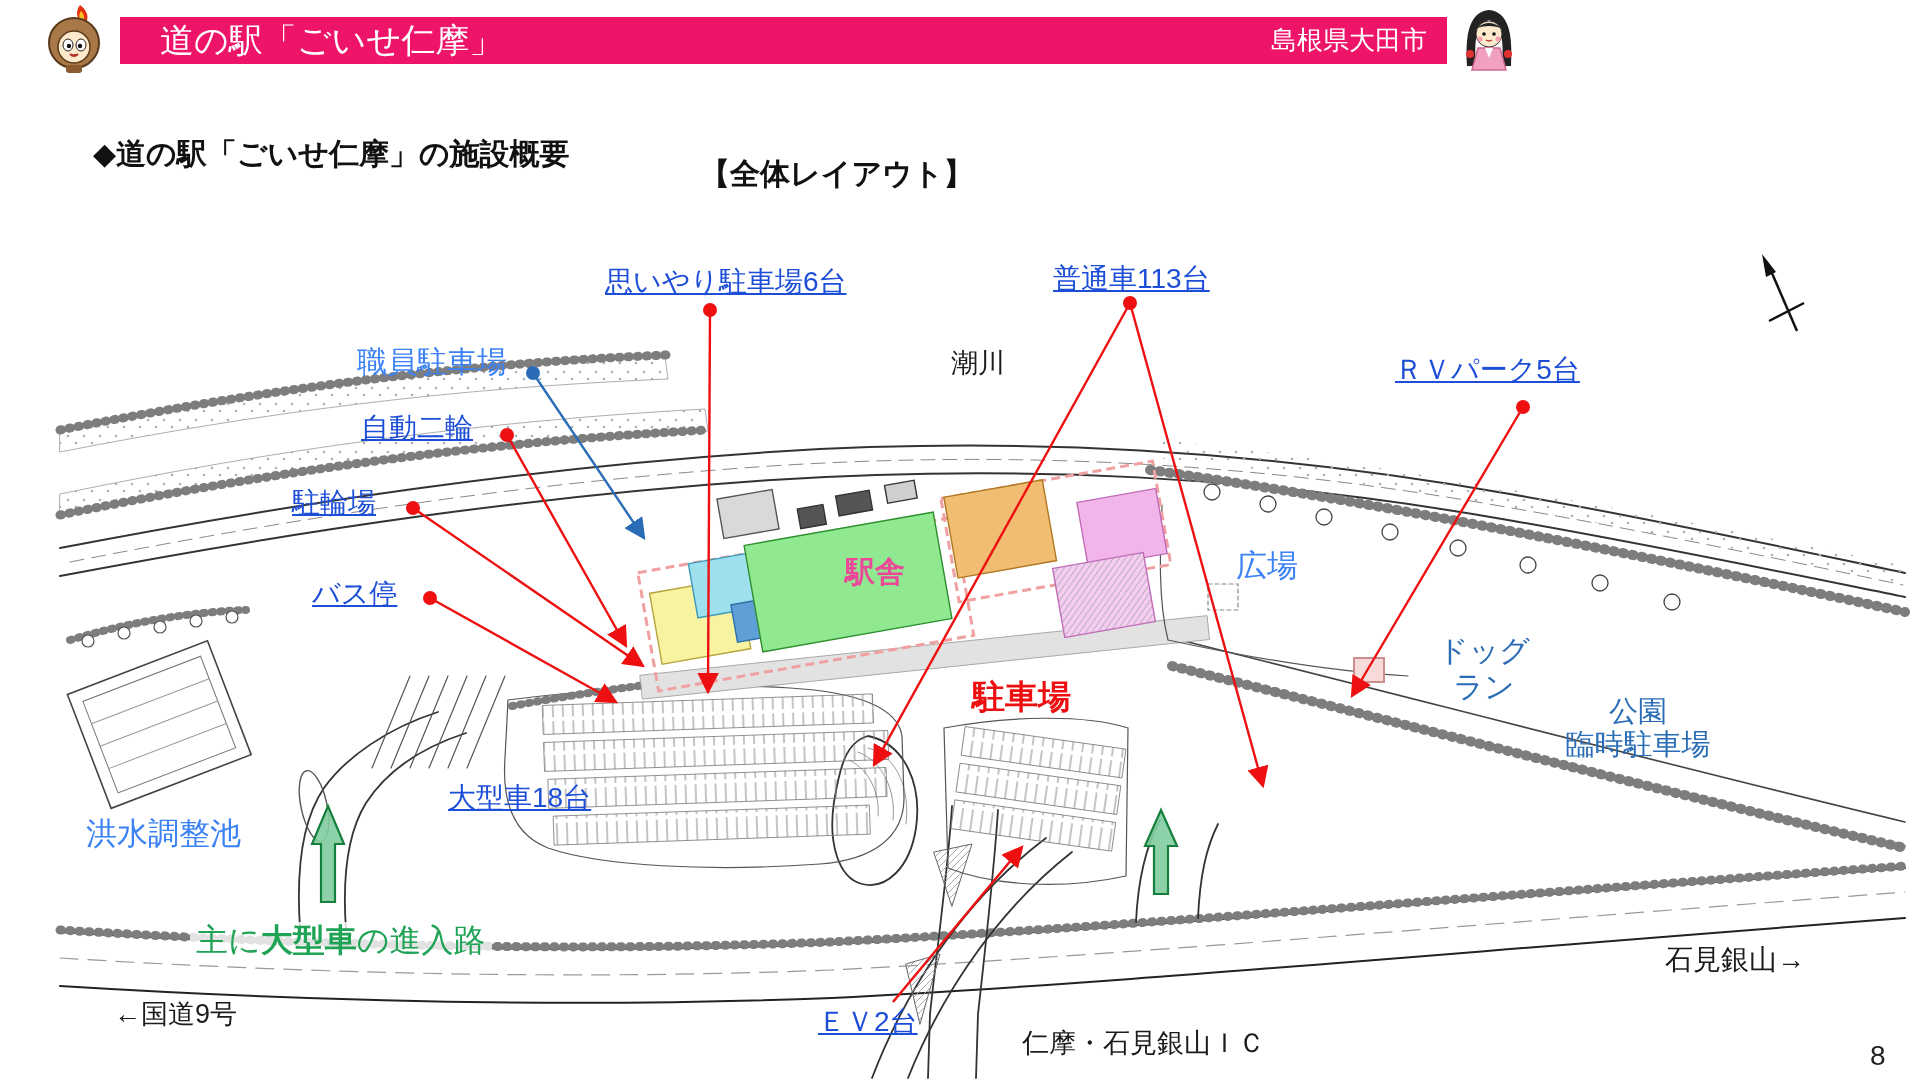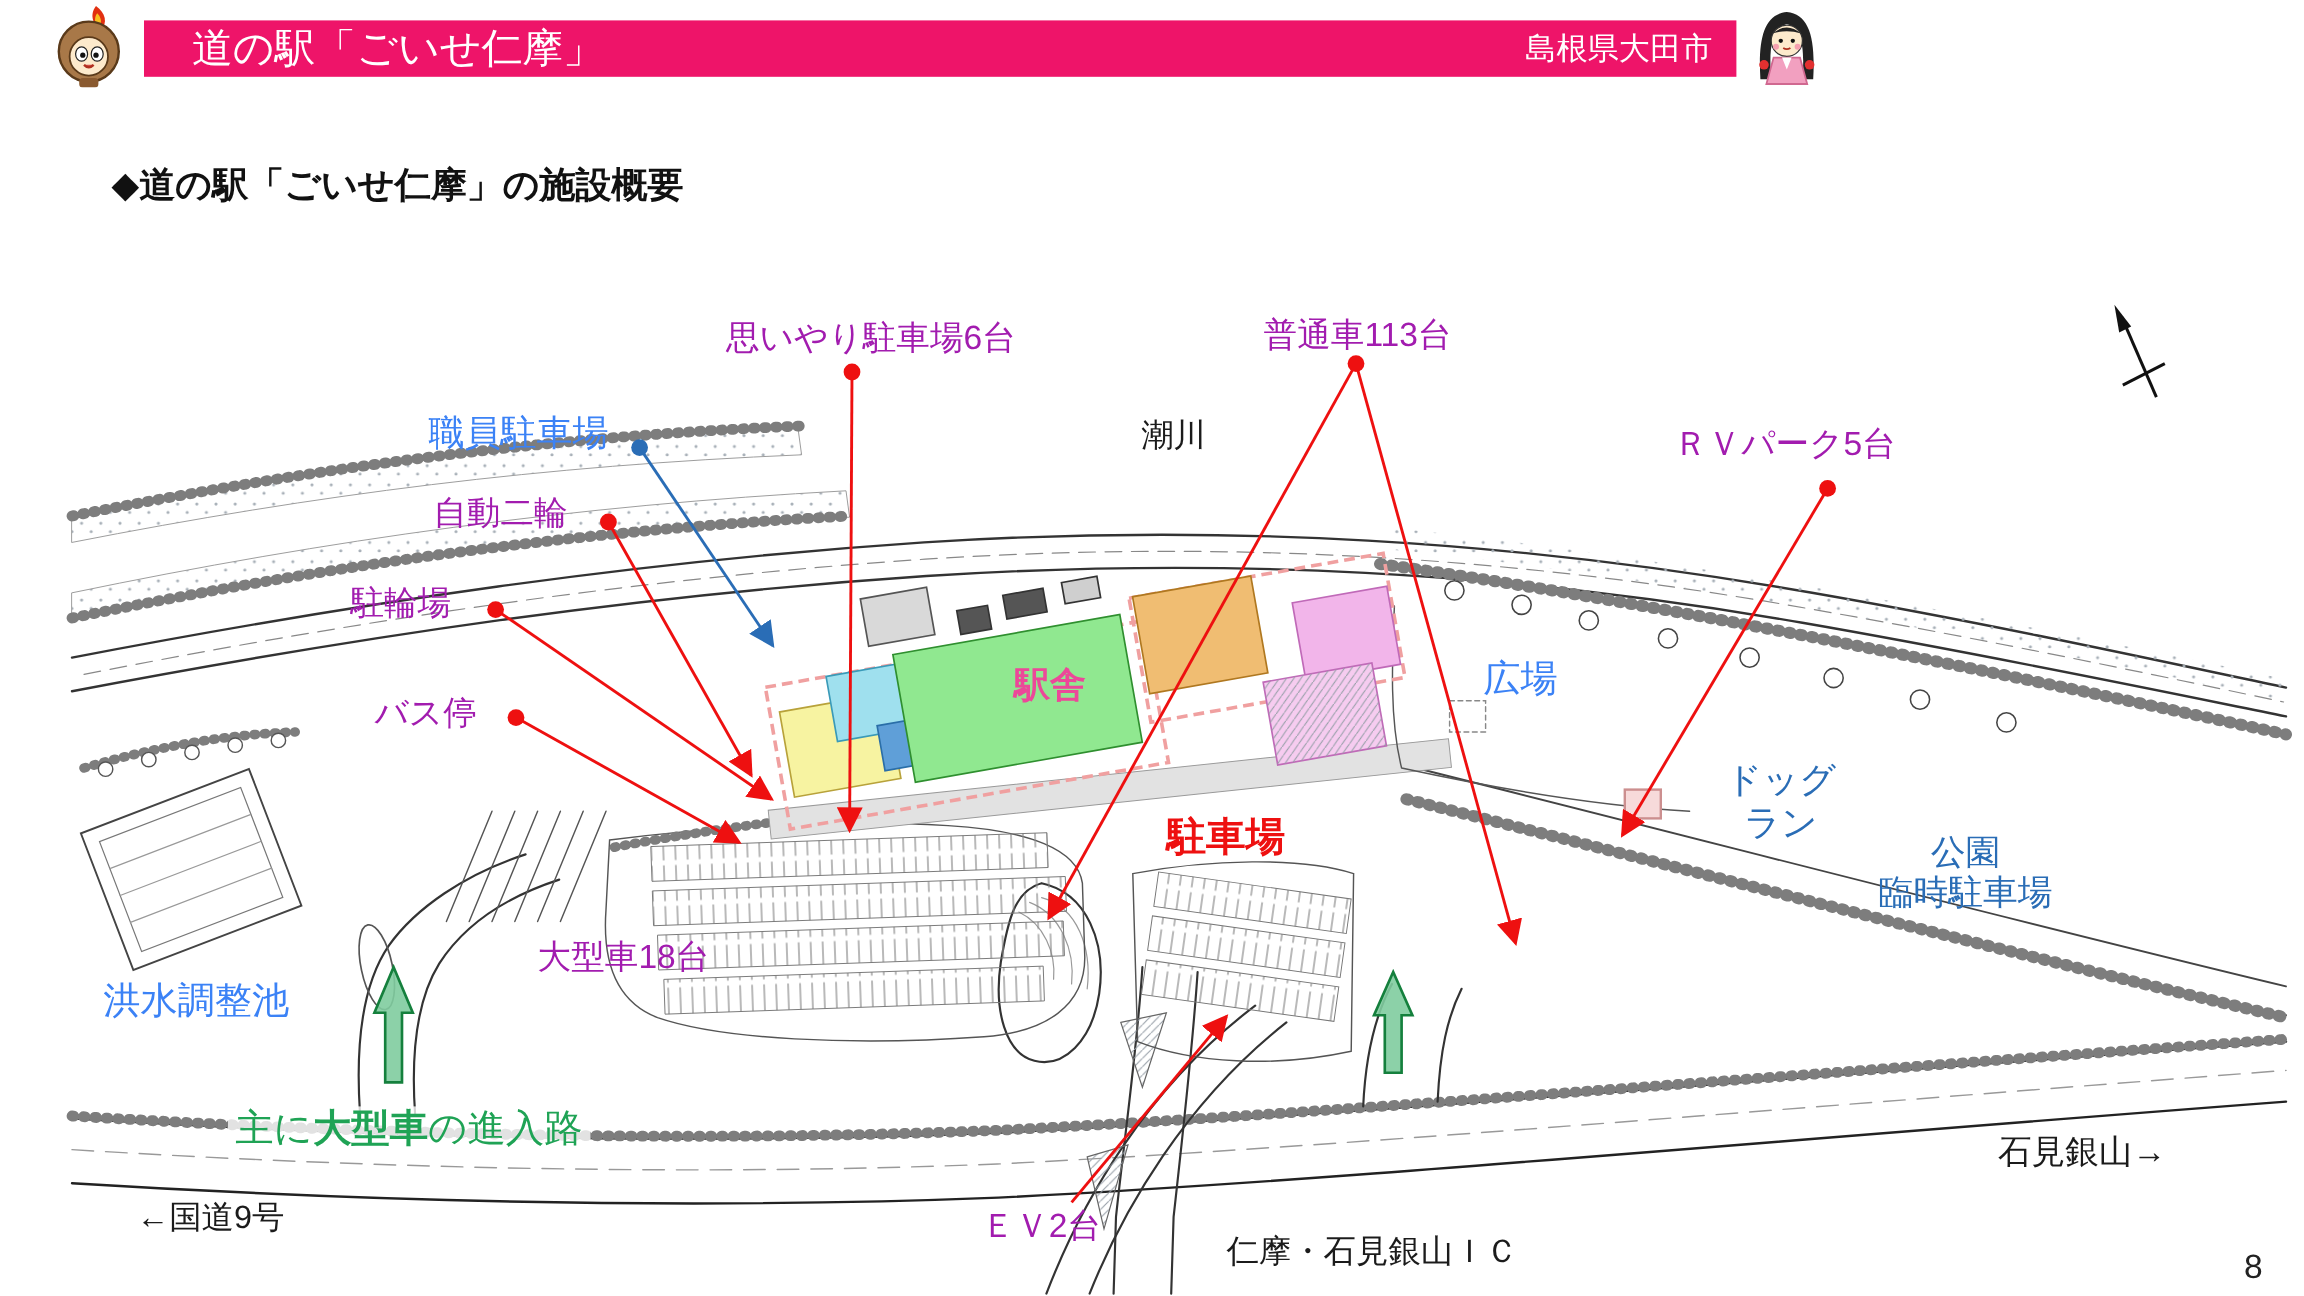--- a/index.html
+++ b/index.html
@@ -8,21 +8,21 @@
   .map-svg{position:absolute;left:0;top:0;width:1920px;height:1080px;}
   .header-bar{position:absolute;left:120px;top:17px;width:1327px;height:47px;background:#ee1469;
               display:flex;align-items:center;color:#fff;}
   .h-tag{font-size:25px;margin-left:55px;letter-spacing:0.5px;white-space:nowrap;}
   .h-name{font-size:34px;margin-left:40px;white-space:nowrap;}
   .h-muni{font-size:26px;margin-left:auto;margin-right:20px;white-space:nowrap;}
   .mascot{position:absolute;}
   .title{position:absolute;left:93px;top:134px;font-size:30px;font-weight:600;color:#111;white-space:nowrap;text-align:right;}
   .subtitle{position:absolute;left:700px;top:154px;font-size:30px;font-weight:600;color:#111;white-space:nowrap;}
   .lbl{position:absolute;white-space:nowrap;line-height:1.12;}
-  .red{color:#a21caf;font-size:28px;font-weight:500;}
+  .red{color:#1d4ed8;font-size:28px;font-weight:500;text-decoration:underline;}
   .red-bold{color:#ee1010;font-size:33px;font-weight:700;}
   .blue{color:#3b82f6;font-size:30px;font-weight:500;}
   .blue-c{color:#2a6db6;font-weight:500;text-align:center;}
   .ekisha{color:#ec4899;font-size:30px;font-weight:700;}
   .black{color:#1b1b1b;font-size:27px;}
   .green{color:#1fa355;font-size:32px;background:rgba(255,255,255,0.78);padding:1px 6px;}
   .green b{font-weight:700;}
   .wbg{background:rgba(255,255,255,0.85);padding:0 3px;}
   .pageno{position:absolute;left:1870px;top:1040px;font-size:28px;color:#222;}
 </style>
@@ -233,20 +233,21 @@
     <circle cx="24" cy="31" r="2.5" fill="#f6a0b0"></circle>
       <circle cx="42" cy="31" r="2.5" fill="#f6a0b0"></circle>
     <path d="M30,32 Q33,34 36,32" stroke="#b03020" stroke-width="1.5" fill="none"></path>
     <path d="M22,40 L44,40 L50,62 L16,62 Z" fill="#f2a0c0" stroke="#d06890" stroke-width="1.5"></path>
     <path d="M29,40 L33,50 L37,40 Z" fill="#fff"></path>
     <circle cx="14" cy="46" r="4" fill="#e23030"></circle>
       <circle cx="52" cy="46" r="4" fill="#e23030"></circle>
   </svg>
 
   <div class="title">◆道の駅「ごいせ仁摩」の施設概要</div>
+  <div class="subtitle">【全体レイアウト】</div>
 
   <div class="lbl red" style="left:605px;top:266px">思いやり駐車場6台</div>
   <div class="lbl red" style="left:1053px;top:263px">普通車113台</div>
   <div class="lbl red" style="left:1395px;top:354px">ＲＶパーク5台</div>
   <div class="lbl blue" style="left:357px;top:345px">職員駐車場</div>
   <div class="lbl red" style="left:361px;top:412px">自動二輪</div>
   <div class="lbl red" style="left:292px;top:487px">駐輪場</div>
   <div class="lbl red" style="left:312px;top:578px">バス停</div>
   <div class="lbl black wbg" style="left:948px;top:348px">潮川</div>
   <div class="lbl ekisha" style="left:845px;top:555px">駅舎</div>

